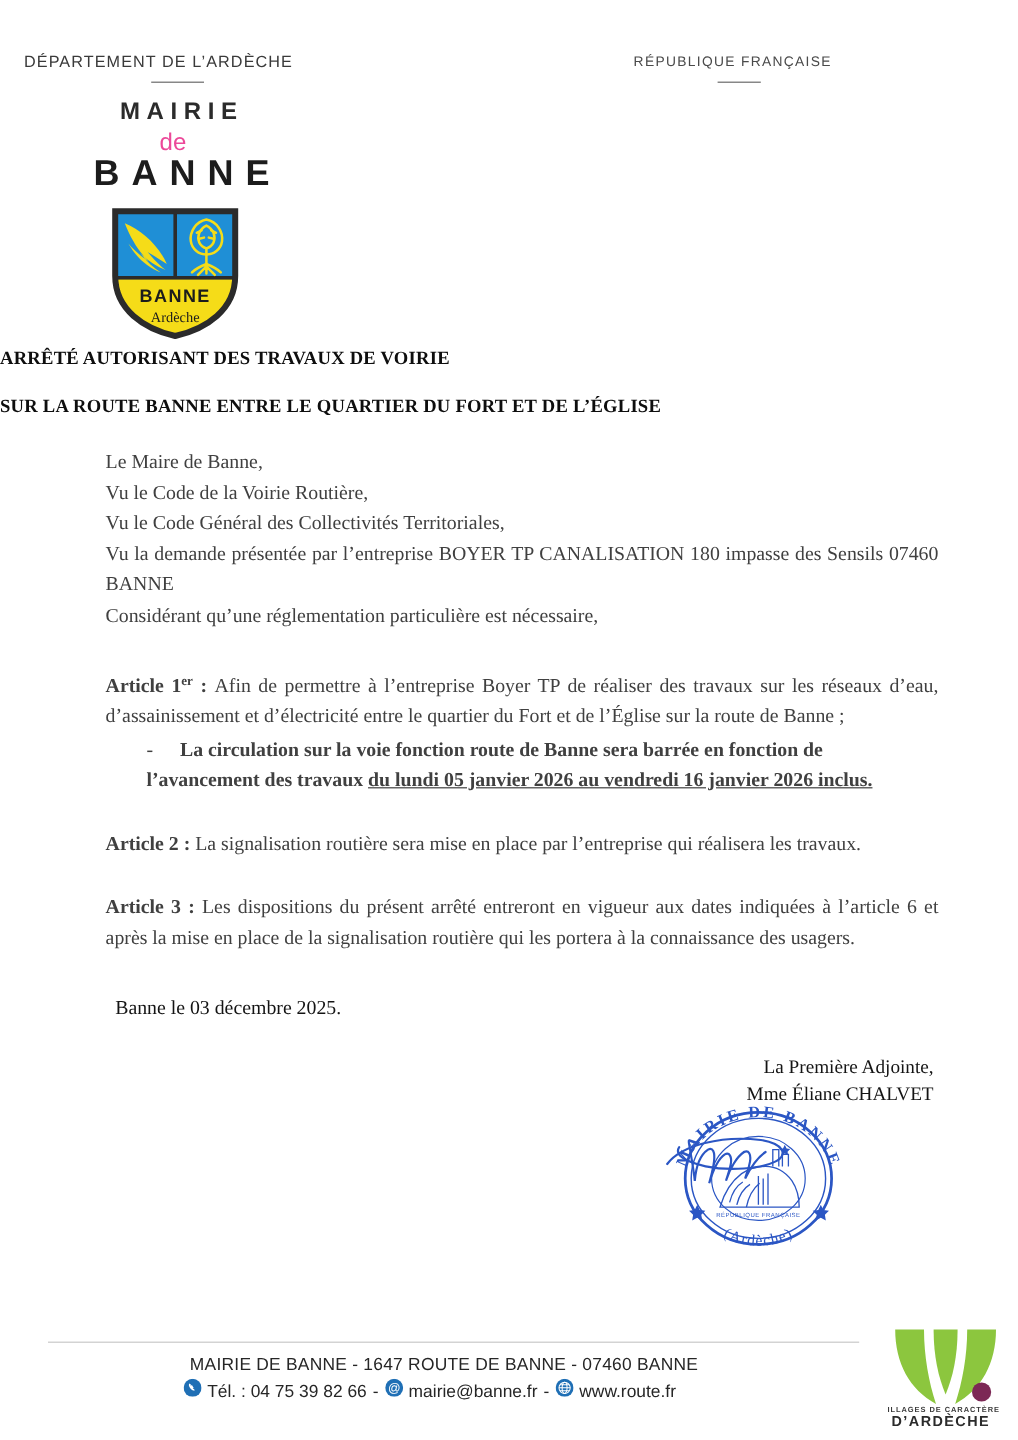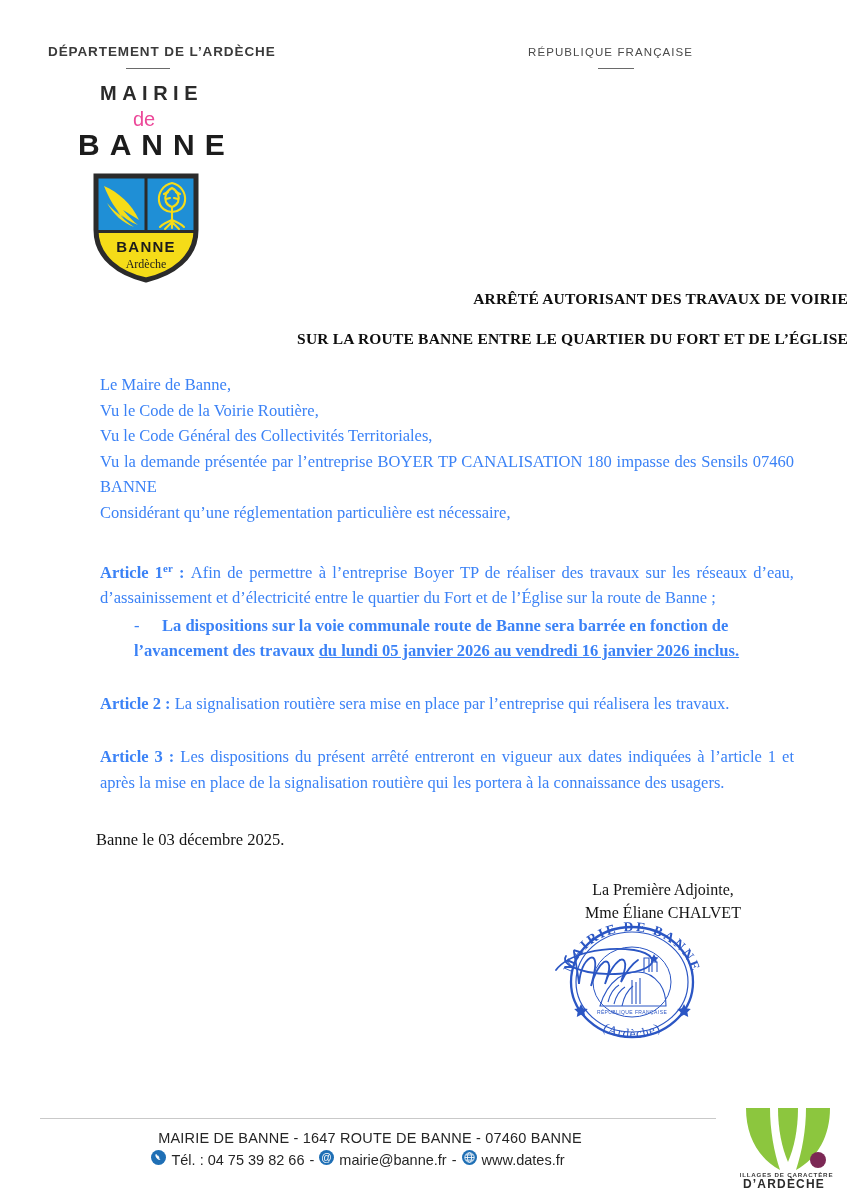--- a/index.html
+++ b/index.html
@@ -26,28 +26,27 @@
   
   .header {
     position: absolute;
     top: 40px;
     left: 0;
     width: 848px;
     height: 130px;
   }
   .dept-line {
     position: absolute;
-    left: 48px;
+    left: 20px;
     top: 4px;
     font-family: "Liberation Sans", sans-serif;
     font-size: 13.5px;
     letter-spacing: 0.9px;
     color: #3a3a3a;
     white-space: nowrap;
-    font-weight: bold;
   }
   .rf-line {
     position: absolute;
     left: 528px;
     top: 6px;
     font-family: "Liberation Sans", sans-serif;
     font-size: 11.5px;
     letter-spacing: 1.1px;
     color: #4a4a4a;
     white-space: nowrap;
@@ -106,39 +105,39 @@
     width: 108px;
     height: 112px;
   }
 
   
   .doc-title {
     position: absolute;
     left: 0;
     top: 286px;
     width: 848px;
-    text-align: right;
+    text-align: left;
     font-family: "Liberation Serif", serif;
     font-weight: bold;
     font-size: 15.5px;
     letter-spacing: 0.2px;
     line-height: 25px;
     color: #0e0e0e;
   }
   .doc-title .l2 { display: block; margin-top: 15px; }
 
   
   .body-block {
     position: absolute;
-    left: 100px;
+    left: 88px;
     top: 372px;
     width: 694px;
     font-size: 16.5px;
     line-height: 25.5px;
-    color: #3b82f6;
+    color: #404040;
   }
   .preamble div { white-space: nowrap; }
   .preamble .wrapline { white-space: normal; text-align: justify; }
 
   .arrete-head {
     margin-top: 26px;
     text-align: center;
     font-weight: bold;
     font-size: 16.5px;
     letter-spacing: 0.6px;
@@ -178,21 +177,21 @@
 
   
   .sig-block {
     position: absolute;
     left: 548px;
     top: 878px;
     width: 230px;
     font-size: 16px;
     line-height: 23px;
     color: #141414;
-    text-align: center;
+    text-align: right;
   }
   .stamp {
     position: absolute;
     left: 548px;
     top: 918px;
     width: 185px;
     height: 125px;
   }
 
   
@@ -299,30 +298,30 @@
       <div class="wrapline">Vu la demande présentée par l’entreprise BOYER TP CANALISATION 180 impasse des Sensils 07460 BANNE</div>
       <div>Considérant qu’une réglementation particulière est nécessaire,</div>
     </div>
 
 
     <div class="article a1">
       <b><span>Article 1</span><sup>er</sup><span> : </span></b><span>Afin de permettre à l’entreprise Boyer TP de réaliser des travaux sur les réseaux d’eau, d’assainissement et d’électricité entre le quartier du Fort et de l’Église sur la route de Banne ;</span>
     </div>
 
     <div class="bullet">
-      <span class="dash">-</span><span>La dispositions sur la voie communale route de Banne sera barrée en fonction de</span>
+      <span class="dash">-</span><span>La circulation sur la voie fonction route de Banne sera barrée en fonction de</span>
       <span class="cont"><span>l’avancement des travaux </span><span class="u">du lundi 05 janvier 2026 au vendredi 16 janvier 2026 inclus.</span></span>
     </div>
 
     <div class="article">
       <b><span>Article 2</span><span> : </span></b><span>La signalisation routière sera mise en place par l’entreprise qui réalisera les travaux.</span>
     </div>
 
     <div class="article">
-      <b><span>Article 3</span><span> : </span></b><span>Les dispositions du présent arrêté entreront en vigueur aux dates indiquées à l’article 1 et après la mise en place de la signalisation routière qui les portera à la connaissance des usagers.</span>
+      <b><span>Article 3</span><span> : </span></b><span>Les dispositions du présent arrêté entreront en vigueur aux dates indiquées à l’article 6 et après la mise en place de la signalisation routière qui les portera à la connaissance des usagers.</span>
     </div>
   </div>
 
   <div class="city-date">Banne le 03 décembre 2025.</div>
 
   <div class="sig-block">
     <div>La Première Adjointe,</div>
     <div>Mme Éliane CHALVET</div>
   </div>
 
@@ -391,21 +390,21 @@
       <span class="fico">
         <svg width="15" height="15" viewBox="0 0 16 16">
           <circle cx="8" cy="8" r="8" fill="#1f6fb5"></circle>
           <g stroke="#ffffff" fill="none" stroke-width="0.9">
             <circle cx="8" cy="8" r="5"></circle>
             <ellipse cx="8" cy="8" rx="2.2" ry="5"></ellipse>
             <path d="M3,8 H13 M3.9,5.3 H12.1 M3.9,10.7 H12.1"></path>
           </g>
         </svg>
       </span>
-      <span>www.dates.fr</span>
+      <span>www.route.fr</span>
     </div>
   </div>
 
   <div class="vc-logo">
     <svg viewBox="0 0 96 86" width="96" height="86" aria-hidden="true">
       <g fill="#8cc63e">
         <path d="M6,4 C6,32 18,54 40,66 C34,48 30,26 30,4 Z"></path>
         <path d="M90,4 C90,32 78,54 56,66 C62,48 66,26 66,4 Z"></path>
         <path d="M38,4 L58,4 C58,26 54,44 48,58 C42,44 38,26 38,4 Z"></path>
       </g>

